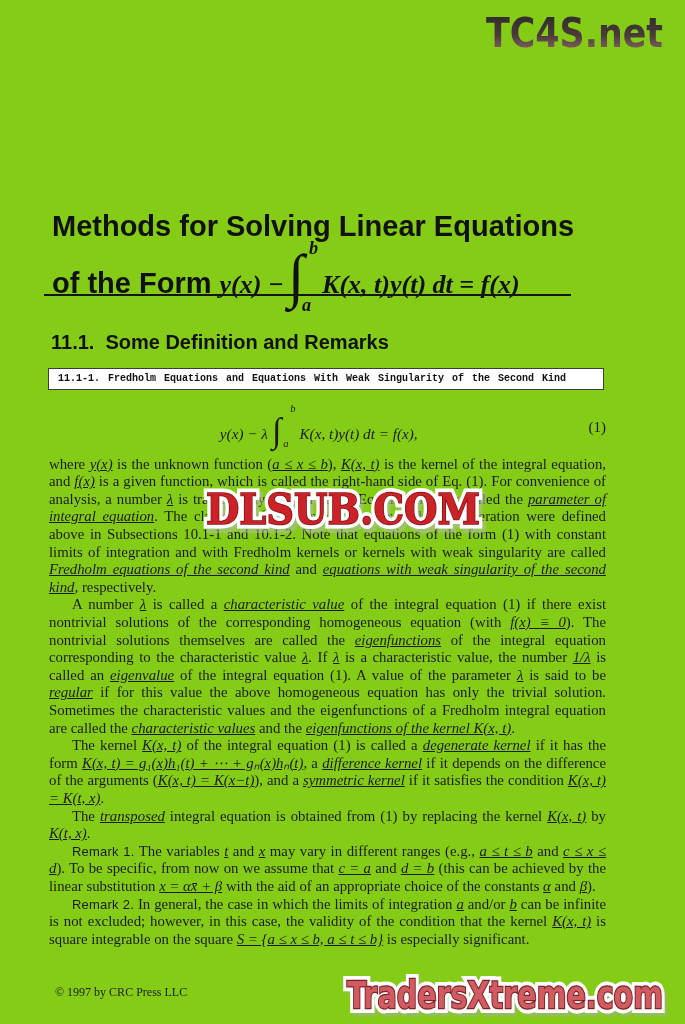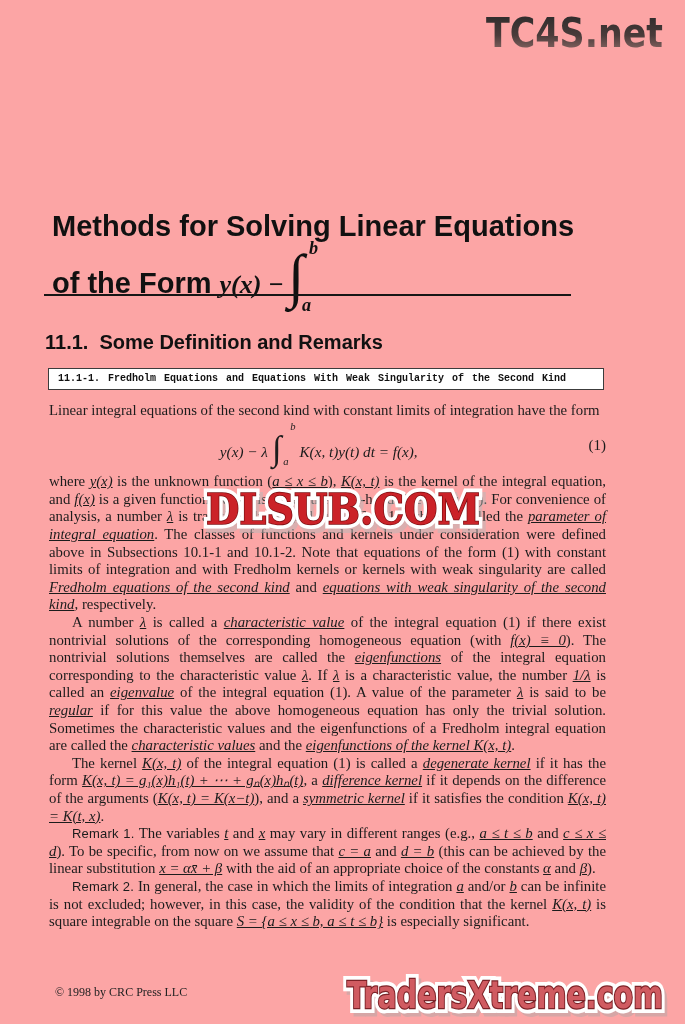--- a/index.html
+++ b/index.html
@@ -1,17 +1,17 @@
 <!DOCTYPE html>
 <html><head>
 <meta charset="utf-8">
 <style>
   html,body{margin:0;padding:0;background:#e8e8e8;}
   .page{
-    position:relative;width:685px;height:1024px;background:#fca5a5;
+    position:relative;width:685px;height:1024px;background:#84cc16;
     overflow:hidden;font-family:"Liberation Serif",serif;color:#1c1c1c;
     margin:0 auto;
   }
   
   .tc4s{position:absolute;top:6px;right:20px;}
   
   .chapter-label{
     position:absolute;left:51px;top:158px;
     font-family:"Liberation Sans",sans-serif;font-weight:bold;font-size:23px;color:#111;
   }
@@ -19,21 +19,21 @@
     position:absolute;left:52px;top:204px;width:560px;
     font-family:"Liberation Sans",sans-serif;font-weight:bold;font-size:29px;line-height:44px;color:#111;
   }
   .title-math{
     font-family:"Liberation Serif",serif;font-style:italic;font-weight:bold;font-size:26px;
     white-space:nowrap;
   }
   .title-rule{position:absolute;left:44px;top:294px;width:527px;height:2px;background:#161616;}
   
   .section-heading{
-    position:absolute;left:45px;top:331px;
+    position:absolute;left:51px;top:331px;
     font-family:"Liberation Sans",sans-serif;font-weight:bold;font-size:20px;color:#111;text-align:center;
   }
   .section-heading .num{margin-right:11px;}
   
   .subsection-box{
     position:absolute;left:48px;top:368px;width:531px;
     border:1.4px solid #3c3c3c;padding:4px 14px 5px 9px;
     font-weight:bold;font-size:10px;word-spacing:2px;color:#111;background:#fff;font-family:Liberation Mono, monospace;
   }
   .subsection-box .num{margin-right:8px;}
@@ -78,47 +78,47 @@
       </linearGradient>
     </defs>
     <text x="1" y="41" font-family="DejaVu Sans, sans-serif" font-weight="bold" font-size="41" fill="url(#tc4sgrad)" textLength="177" lengthAdjust="spacingAndGlyphs">TC4S.net</text>
   </svg>
 
 
   <div class="chapter-title">
     <span>Methods for Solving Linear Equations</span><br>
     <span>of the Form</span>
     <span class="title-math">
-      <span>y(x) −</span><span class="intwrap"><span class="intsign">∫</span><span class="lim lim-sup">b</span><span class="lim lim-sub">a</span></span>
+      <span>y(x) −</span><span class="intwrap"><span class="intsign">∫</span><span class="lim lim-sup">b</span><span class="lim lim-sub">a</span></span><span>K(x, t)y(t) dt = f(x)</span>
     </span>
   </div>
   <div class="title-rule"></div>
 
   <div class="section-heading">
     <span class="num">11.1.</span><span>Some Definition and Remarks</span>
   </div>
 
   <div class="subsection-box">
     <span class="num">11.1-1.</span><span>Fredholm Equations and Equations With Weak Singularity of the Second Kind</span>
   </div>
 
   <div class="flow">
 
-    <p>Linear integral equations of the second kind with constant limits of integration have the form</p>
 
     <div class="eq-row">
       <span class="eq-body">
         <span>y(x) − λ</span><span class="intwrap"><span class="intsign">∫</span><span class="lim lim-sup">b</span><span class="lim lim-sub">a</span></span><span>K(x, t)y(t) dt = f(x),</span>
       </span>
       <span class="eq-num">(1)</span>
     </div>
 
     <p><span>where </span><span class="it">y(x)</span><span> is the unknown function (</span><span class="it">a ≤ x ≤ b</span><span>), </span><span class="it">K(x, t)</span><span> is the kernel of the integral equation, and </span><span class="it">f(x)</span><span> is a given function, which is called the right-hand side of Eq. (1). For convenience of analysis, a number </span><span class="it">λ</span><span> is traditionally singled out in Eq. (1), which is called the </span><span class="it">parameter of integral equation</span><span>. The classes of functions and kernels under consideration were defined above in Subsections 10.1-1 and 10.1-2. Note that equations of the form (1) with constant limits of integration and with Fredholm kernels or kernels with weak singularity are called </span><span class="it">Fredholm equations of the second kind</span><span> and </span><span class="it">equations with weak singularity of the second kind</span><span>, respectively.</span></p>
     <p class="indent"><span>A number </span><span class="it">λ</span><span> is called a </span><span class="it">characteristic value</span><span> of the integral equation (1) if there exist nontrivial solutions of the corresponding homogeneous equation (with </span><span class="it">f(x) ≡ 0</span><span>). The nontrivial solutions themselves are called the </span><span class="it">eigenfunctions</span><span> of the integral equation corresponding to the characteristic value </span><span class="it">λ</span><span>. If </span><span class="it">λ</span><span> is a characteristic value, the number </span><span class="it">1/λ</span><span> is called an </span><span class="it">eigenvalue</span><span> of the integral equation (1). A value of the parameter </span><span class="it">λ</span><span> is said to be </span><span class="it">regular</span><span> if for this value the above homogeneous equation has only the trivial solution. Sometimes the characteristic values and the eigenfunctions of a Fredholm integral equation are called the </span><span class="it">characteristic values</span><span> and the </span><span class="it">eigenfunctions of the kernel K(x, t)</span><span>.</span></p>
     <p class="indent"><span>The kernel </span><span class="it">K(x, t)</span><span> of the integral equation (1) is called a </span><span class="it">degenerate kernel</span><span> if it has the form </span><span class="it">K(x, t) = g₁(x)h₁(t) + ⋯ + gₙ(x)hₙ(t)</span><span>, a </span><span class="it">difference kernel</span><span> if it depends on the difference of the arguments (</span><span class="it">K(x, t) = K(x−t)</span><span>), and a </span><span class="it">symmetric kernel</span><span> if it satisfies the condition </span><span class="it">K(x, t) = K(t, x)</span><span>.</span></p>
+    <p class="indent"><span>The </span><span class="it">transposed</span><span> integral equation is obtained from (1) by replacing the kernel </span><span class="it">K(x, t)</span><span> by </span><span class="it">K(t, x)</span><span>.</span></p>
 
     <p class="remark"><span class="remark-label">Remark 1.</span><span><span> The variables </span><span class="it">t</span><span> and </span><span class="it">x</span><span> may vary in different ranges (e.g., </span><span class="it">a ≤ t ≤ b</span><span> and </span><span class="it">c ≤ x ≤ d</span><span>). To be specific, from now on we assume that </span><span class="it">c = a</span><span> and </span><span class="it">d = b</span><span> (this can be achieved by the linear substitution </span><span class="it">x = αx̄ + β</span><span> with the aid of an appropriate choice of the constants </span><span class="it">α</span><span> and </span><span class="it">β</span><span>).</span></span></p>
 
     <p class="remark"><span class="remark-label">Remark 2.</span><span><span> In general, the case in which the limits of integration </span><span class="it">a</span><span> and/or </span><span class="it">b</span><span> can be infinite is not excluded; however, in this case, the validity of the condition that the kernel </span><span class="it">K(x, t)</span><span> is square integrable on the square </span><span class="it">S = {a ≤ x ≤ b, a ≤ t ≤ b}</span><span> is especially significant.</span></span></p>
   </div>
 
   <svg class="dlsub" width="296" height="58" viewBox="0 0 296 58">
     <g font-family="DejaVu Serif, serif" font-weight="bold" font-size="43">
       <text x="11" y="47" fill="#b9b9b9" stroke="#b9b9b9" stroke-width="10" opacity="0.5" textLength="274" lengthAdjust="spacingAndGlyphs" paint-order="stroke">DLSUB.COM</text>
       <text x="8" y="43" fill="#ffffff" stroke="#ffffff" stroke-width="9" textLength="274" lengthAdjust="spacingAndGlyphs" paint-order="stroke">DLSUB.COM</text>
@@ -127,15 +127,15 @@
   </svg>
 
   <svg class="traders" width="332" height="54" viewBox="0 0 332 54">
     <g font-family="DejaVu Sans, sans-serif" font-weight="bold" font-size="37">
       <text x="8" y="44" fill="#a9a9a9" stroke="#a9a9a9" stroke-width="9" opacity="0.45" textLength="316" lengthAdjust="spacingAndGlyphs" paint-order="stroke">TradersXtreme.com</text>
       <text x="5" y="40" fill="#ffffff" stroke="#ffffff" stroke-width="10" textLength="316" lengthAdjust="spacingAndGlyphs" paint-order="stroke">TradersXtreme.com</text>
       <text x="5" y="40" fill="#d05b61" stroke="#7c2328" stroke-width="2.4" textLength="316" lengthAdjust="spacingAndGlyphs" paint-order="stroke">TradersXtreme.com</text>
     </g>
   </svg>
 
-  <div class="copyright">© 1998 by CRC Press LLC</div>
+  <div class="copyright">© 1997 by CRC Press LLC</div>
 
 </div>
 
 </body></html>

